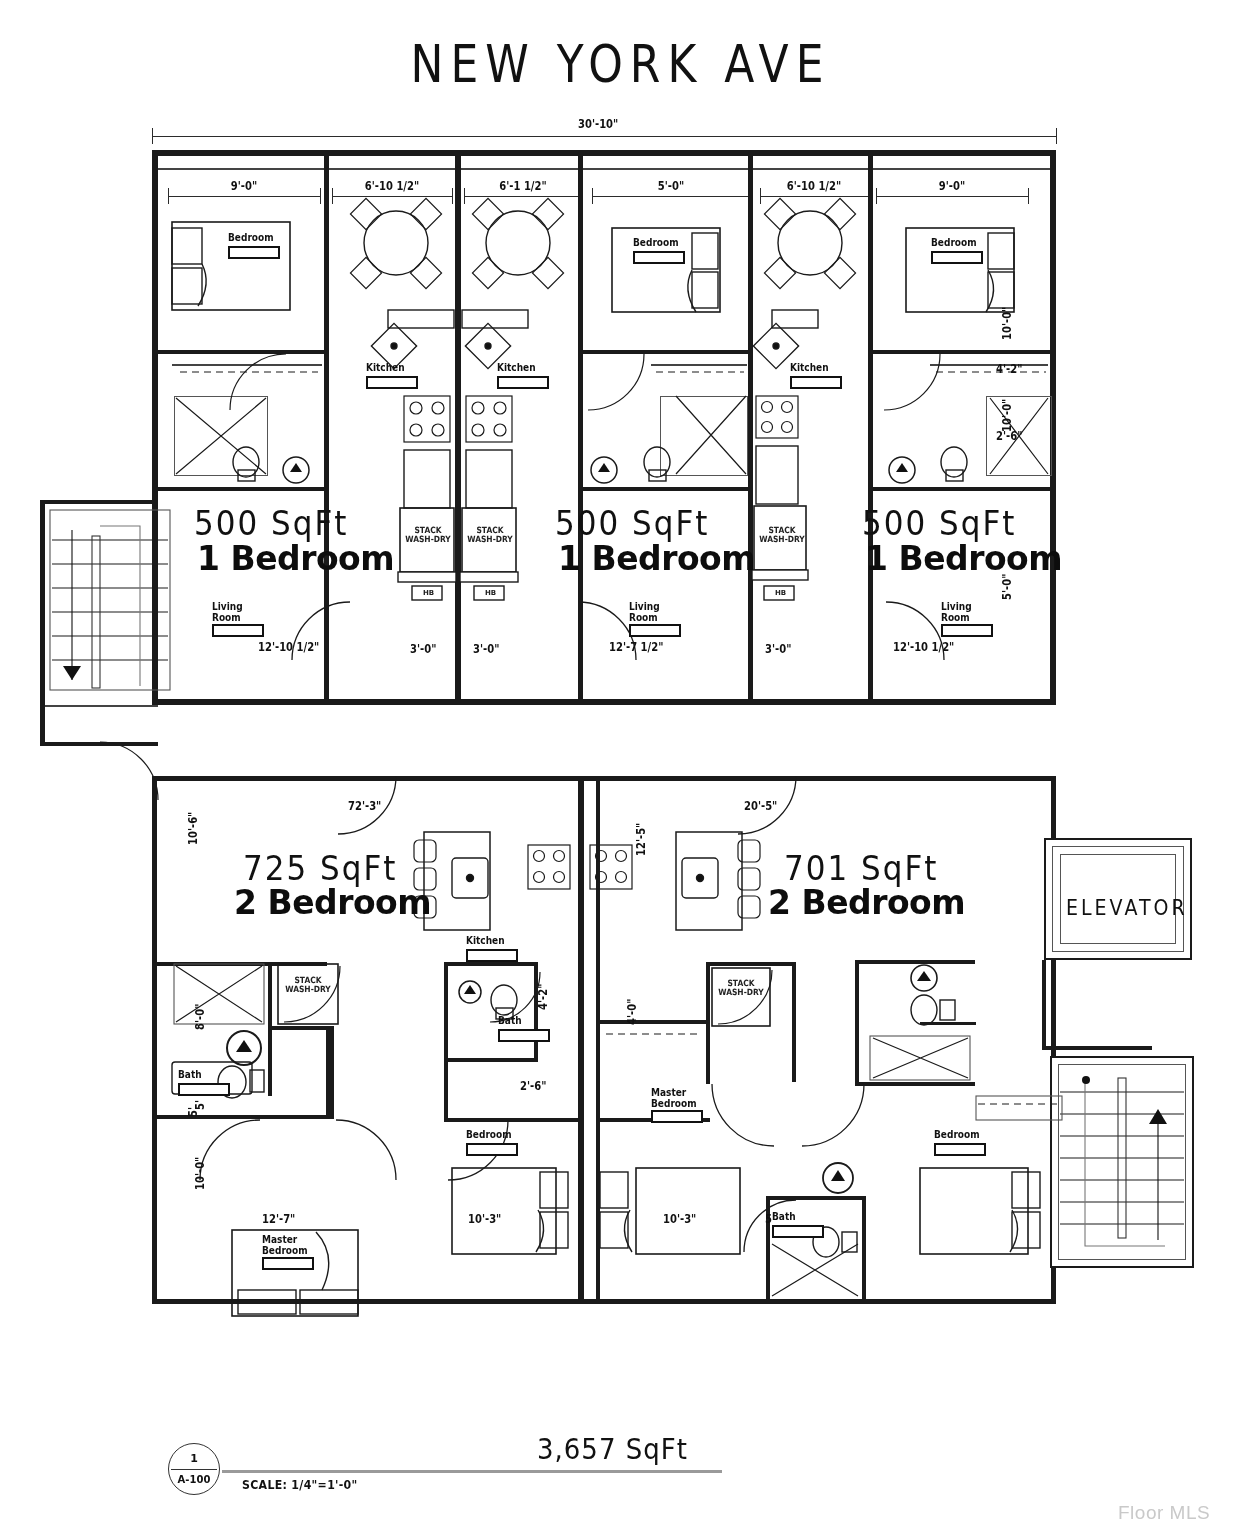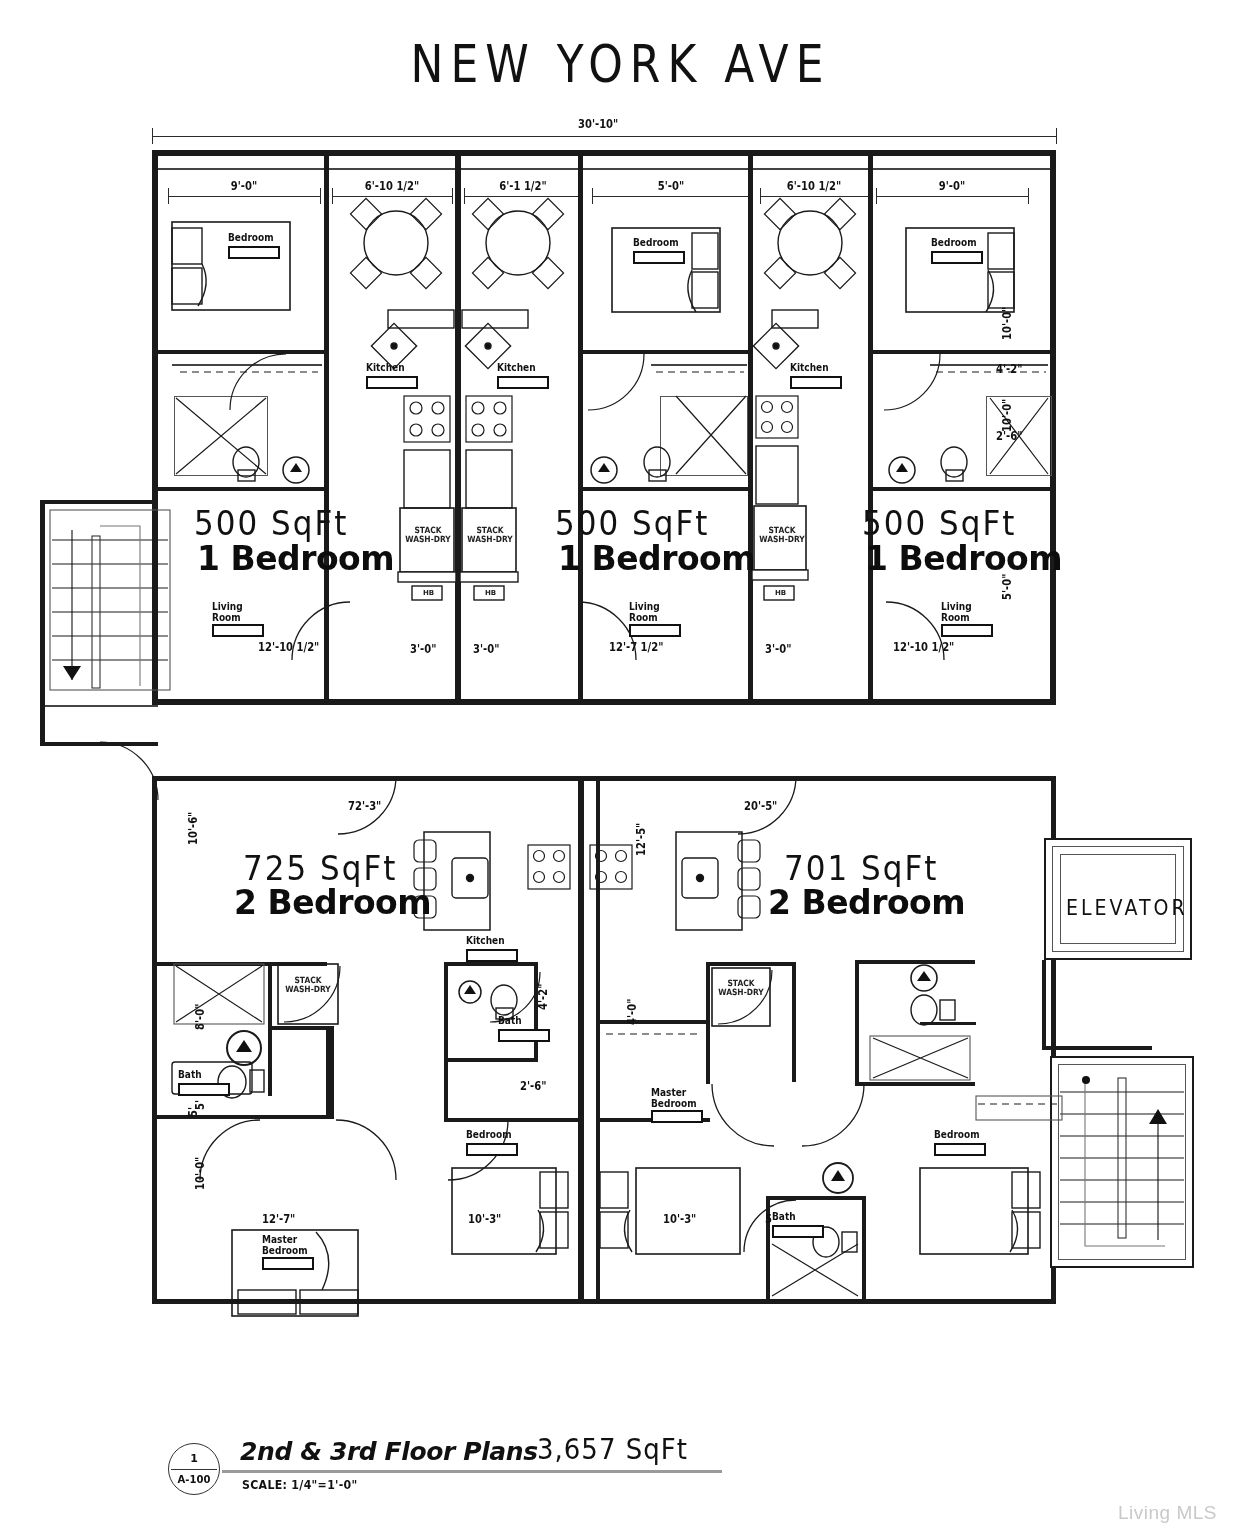--- a/index.html
+++ b/index.html
@@ -641,20 +641,19 @@
 
   <div class="dim" style="left:1000px; top:340px; transform:rotate(-90deg) scaleY(1.25); transform-origin:left top;">10'-0"</div>
   <div class="dim" style="left:1000px; top:432px; transform:rotate(-90deg) scaleY(1.25); transform-origin:left top;">10'-0"</div>
   <div class="dim" style="left:1000px; top:600px; transform:rotate(-90deg) scaleY(1.25); transform-origin:left top;">5'-0"</div>
 
   <div class="tb-circle" style="left:168px; top:1443px;">
     <div class="tb-div"></div>
     <div class="tb-num">1</div>
     <div class="tb-sheet">A-100</div>
   </div>
-  <div class="tb-title" style="left:240px; top:1437px;">2nd &amp; 3rd Floor Plans</div>
   <div class="tb-area" style="left:537px; top:1434px;">3,657 SqFt</div>
   <div class="tb-rule" style="left:222px; top:1470px; width:500px;"></div>
   <div class="tb-scale" style="left:242px; top:1478px;">SCALE:  1/4"=1'-0"</div>
 
-  <div class="watermark" style="left:1118px; top:1502px;">Living MLS</div>
+  <div class="watermark" style="left:1118px; top:1502px;">Floor MLS</div>
 
 </div>
 
 </body></html>

